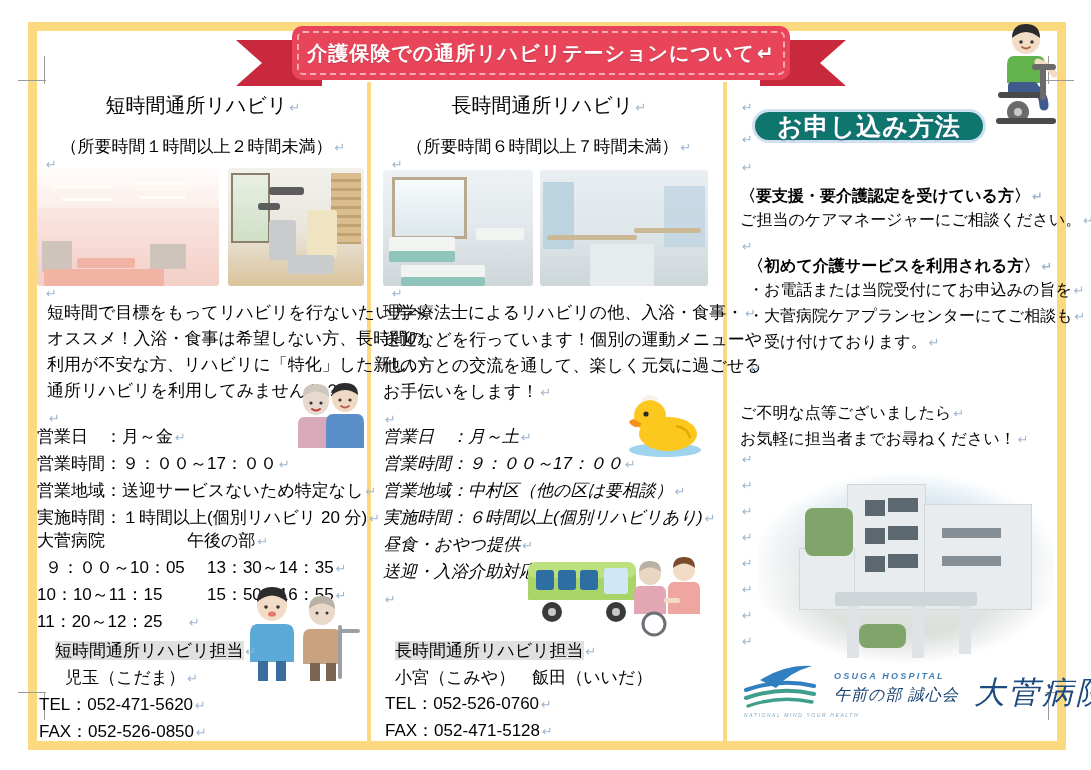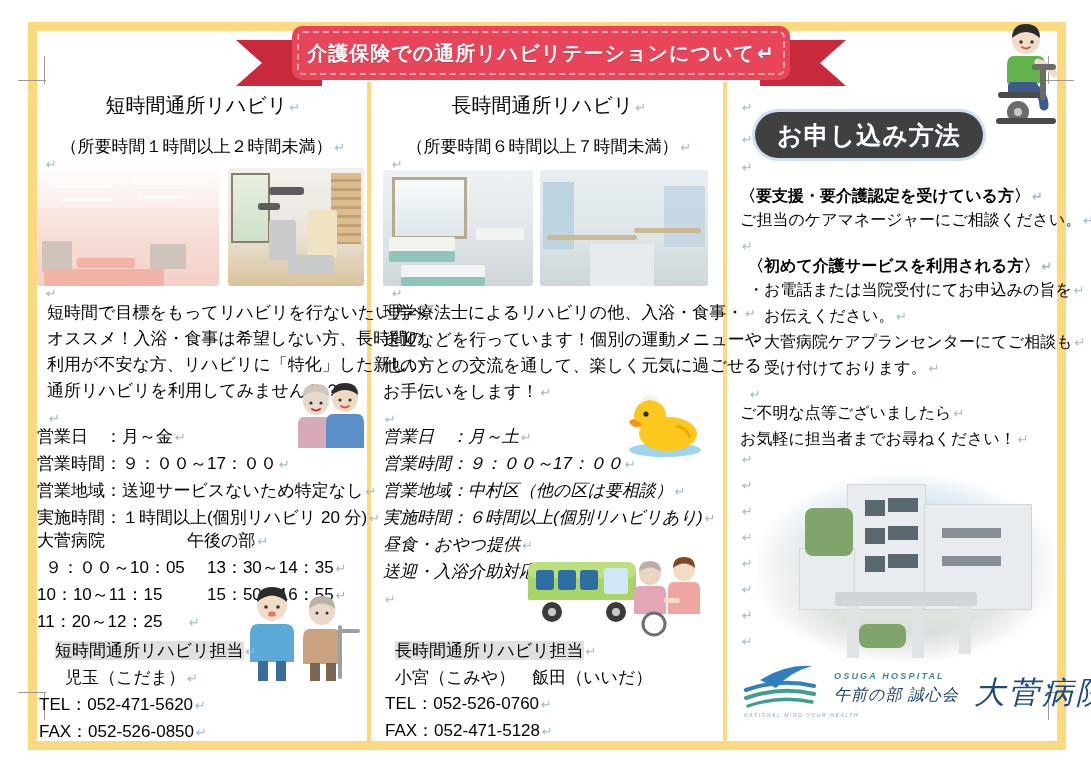--- a/index.html
+++ b/index.html
@@ -93,22 +93,22 @@
   .ph-bld .win3{position:absolute;background:#5c6870;}
   .ph-bld .canopy{position:absolute;background:#cfd6d9;border-radius:3px;}
   .ph-bld .col2{position:absolute;background:#dfe3e5;}
   .ph-bld .green{position:absolute;background:#7fa56a;border-radius:8px;}
 
   
   .ill{position:absolute;}
 
   
   .badge{
-    position:absolute;left:755px;top:112px;width:228px;height:46px;
-    background:#404040;border-radius:26px;
+    position:absolute;left:755px;top:112px;width:228px;height:28px;
+    background:#0f766e;border-radius:26px;
     display:flex;align-items:center;justify-content:center;
     box-shadow:0 0 0 3px rgba(91,143,201,.28);
   }
   .badge span{color:#fff;font-size:25px;font-weight:bold;letter-spacing:1px;
     white-space:nowrap;text-shadow:0 2px 2px rgba(40,80,130,.35);}
 
   .rtxt{font-size:16px;line-height:25px;white-space:nowrap;}
   .rhead{font-weight:bold;font-size:16px;white-space:nowrap;}
 
   
@@ -371,21 +371,20 @@
 
   <div class="col" style="left:740px;top:186px;width:320px;">
     <div class="rhead"><span>〈要支援・要介護認定を受けている方〉</span><span class="pm">↵</span></div>
     <div class="rtxt"><span>ご担当のケアマネージャーにご相談ください。</span><span class="pm">↵</span></div>
     <div class="rtxt"><span class="pm">↵</span></div>
   </div>
 
   <div class="col" style="left:748px;top:256px;width:320px;">
     <div class="rhead"><span>〈初めて介護サービスを利用される方〉</span><span class="pm">↵</span></div>
     <div class="rtxt"><span>・お電話または当院受付にてお申込みの旨を</span><span class="pm">↵</span></div>
-    <div class="rtxt"><span>　お伝えください。</span><span class="pm">↵</span></div>
     <div class="rtxt"><span>・大菅病院ケアプランセンターにてご相談も</span><span class="pm">↵</span></div>
     <div class="rtxt"><span>　受け付けております。</span><span class="pm">↵</span></div>
     <div class="rtxt"><span class="pm">↵</span></div>
   </div>
 
   <div class="col" style="left:740px;top:400px;width:320px;">
     <div class="rtxt"><span>ご不明な点等ございましたら</span><span class="pm">↵</span></div>
     <div class="rtxt"><span>お気軽に担当者までお尋ねください！</span><span class="pm">↵</span></div>
   </div>
 

